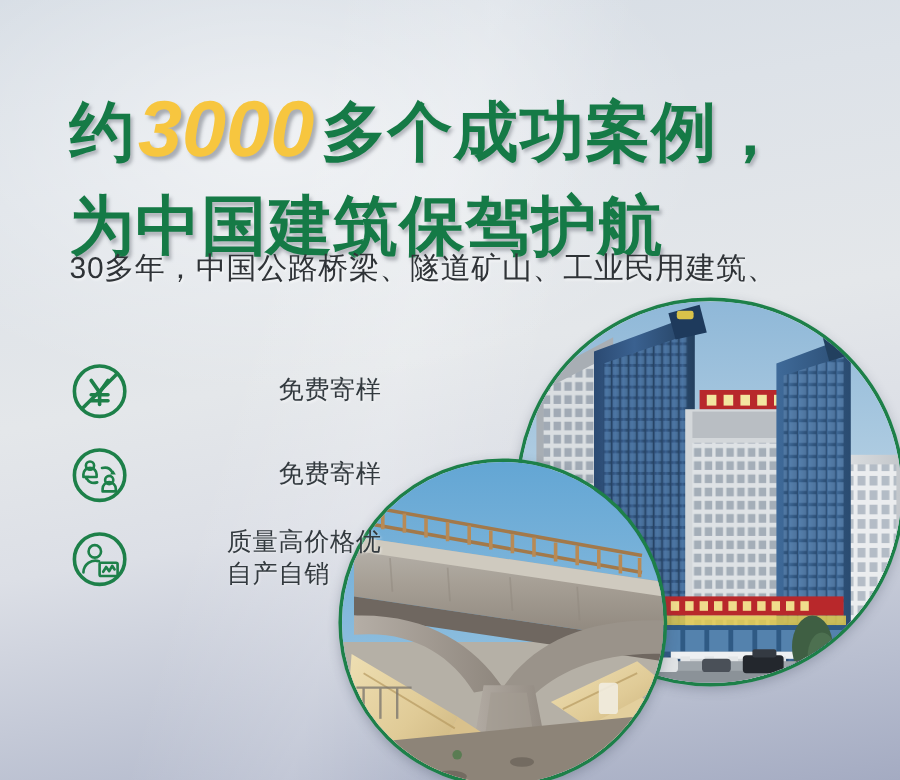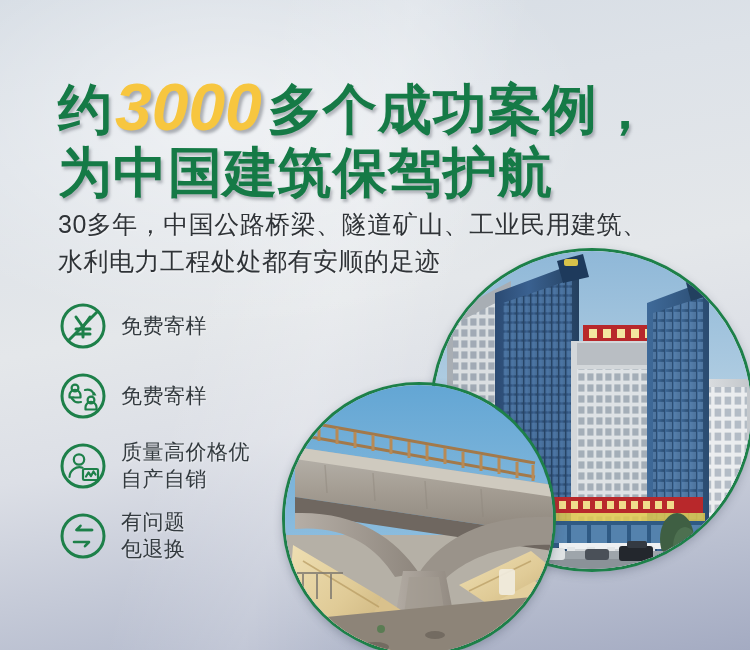--- a/index.html
+++ b/index.html
@@ -38,21 +38,21 @@
   }
   .hl-num{
     color:#f7c63f;
     font-size:66px;font-weight:bold;font-style:italic;
     text-shadow:3px 3px 3px rgba(90,95,105,.45);
     letter-spacing:0px;
     padding:0 6px 0 2px;
     display:inline-block;
     vertical-align:-2px;
   }
-  .hl-line2{margin-top:4px;display:block;}
+  .hl-line2{margin-top:21px;display:block;}
 
   
   .subtitle{
     position:absolute;left:58px;top:206px;
     z-index:6;
     color:#2f3337;
     font-size:25px;
     line-height:1.48;
     letter-spacing:.5px;
     text-shadow:1px 1px 2px rgba(255,255,255,.55);
@@ -63,20 +63,21 @@
   
   .features{
     position:absolute;left:58px;top:298px;
     z-index:7;
     width:260px;
   }
   .feature{
     display:flex;align-items:center;
     margin-bottom:14px;
     height:56px;
+    justify-content:space-between;
   }
   .feature .ico{
     width:50px;height:50px;flex:0 0 50px;
     margin-right:13px;
     display:block;
   }
   .feature .txt{
     color:#333a3f;
     font-size:21px;
     line-height:1.28;
@@ -349,21 +350,20 @@
 
   <div class="headline">
     <span class="hl-line">
       <span class="hl-green">约</span><span class="hl-num">3000</span><span class="hl-green">多个成功案例，</span>
     </span>
     <span class="hl-line hl-line2 hl-green">为中国建筑保驾护航</span>
   </div>
 
   <div class="subtitle">
     <span class="sub-line">30多年，中国公路桥梁、隧道矿山、工业民用建筑、</span>
-    <span class="sub-line">水利电力工程处处都有安顺的足迹</span>
   </div>
 
   <div class="features">
 
     <div class="feature">
       <span class="ico">
         <svg viewBox="0 0 50 50" aria-hidden="true">
           <circle cx="25" cy="25" r="21" fill="none" stroke="#1d8049" stroke-width="3"></circle>
           <g stroke="#1d8049" stroke-width="3" stroke-linecap="round" fill="none">
             <line x1="18" y1="16" x2="25" y2="26"></line>
@@ -412,32 +412,16 @@
             <polyline points="28,35.5 30.5,31.5 33,35 35.5,30.5 37.5,33.5"></polyline>
           </g>
         </svg>
       </span>
       <span class="txt">
         <span>质量高价格优</span>
         <span>自产自销</span>
       </span>
     </div>
 
-    <div class="feature">
-      <span class="ico">
-        <svg viewBox="0 0 50 50" aria-hidden="true">
-          <circle cx="25" cy="25" r="21" fill="none" stroke="#1d8049" stroke-width="3"></circle>
-          <g fill="none" stroke="#1d8049" stroke-width="2.6" stroke-linecap="round" stroke-linejoin="round">
-            <path d="M34 19 H19 a3.6 3.6 0 0 0 0 0"></path>
-            <path d="M34 19 H18.5 l4 -4.2"></path>
-            <path d="M16 31 H31 l-4 4.2"></path>
-          </g>
-        </svg>
-      </span>
-      <span class="txt">
-        <span>有问题</span>
-        <span>包退换</span>
-      </span>
-    </div>
 
   </div>
 
 </div>
 
 </body></html>

